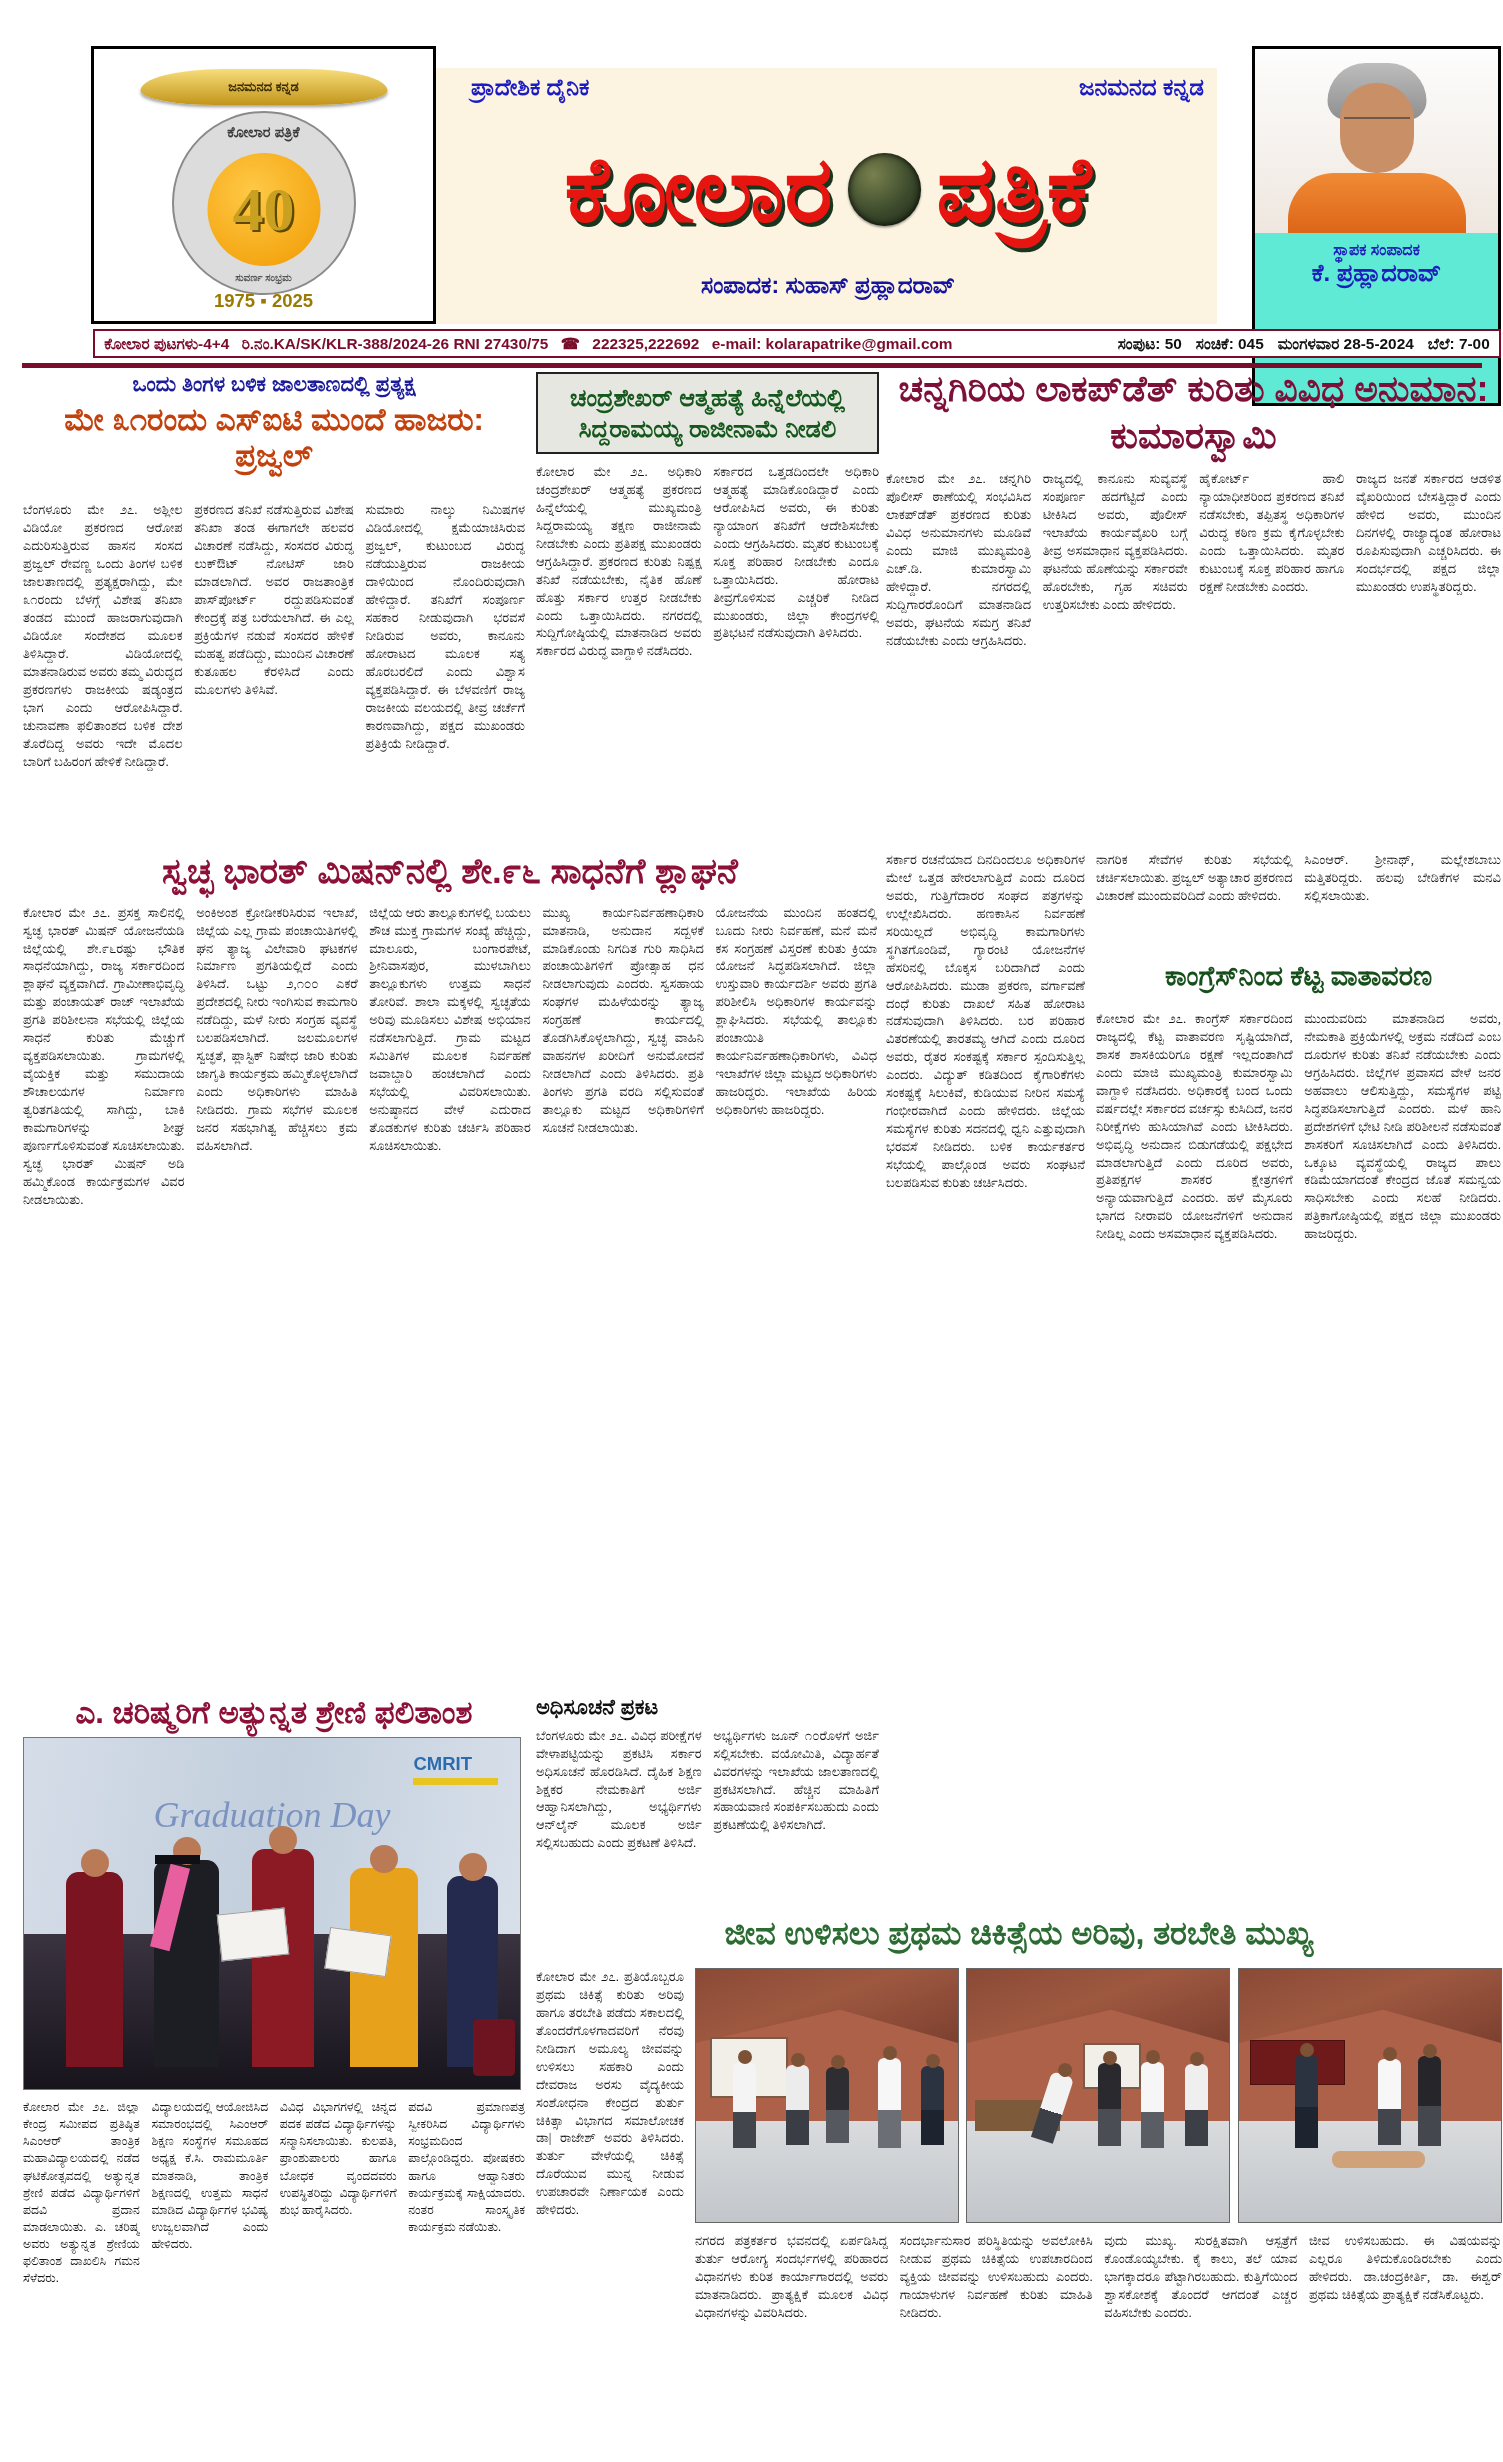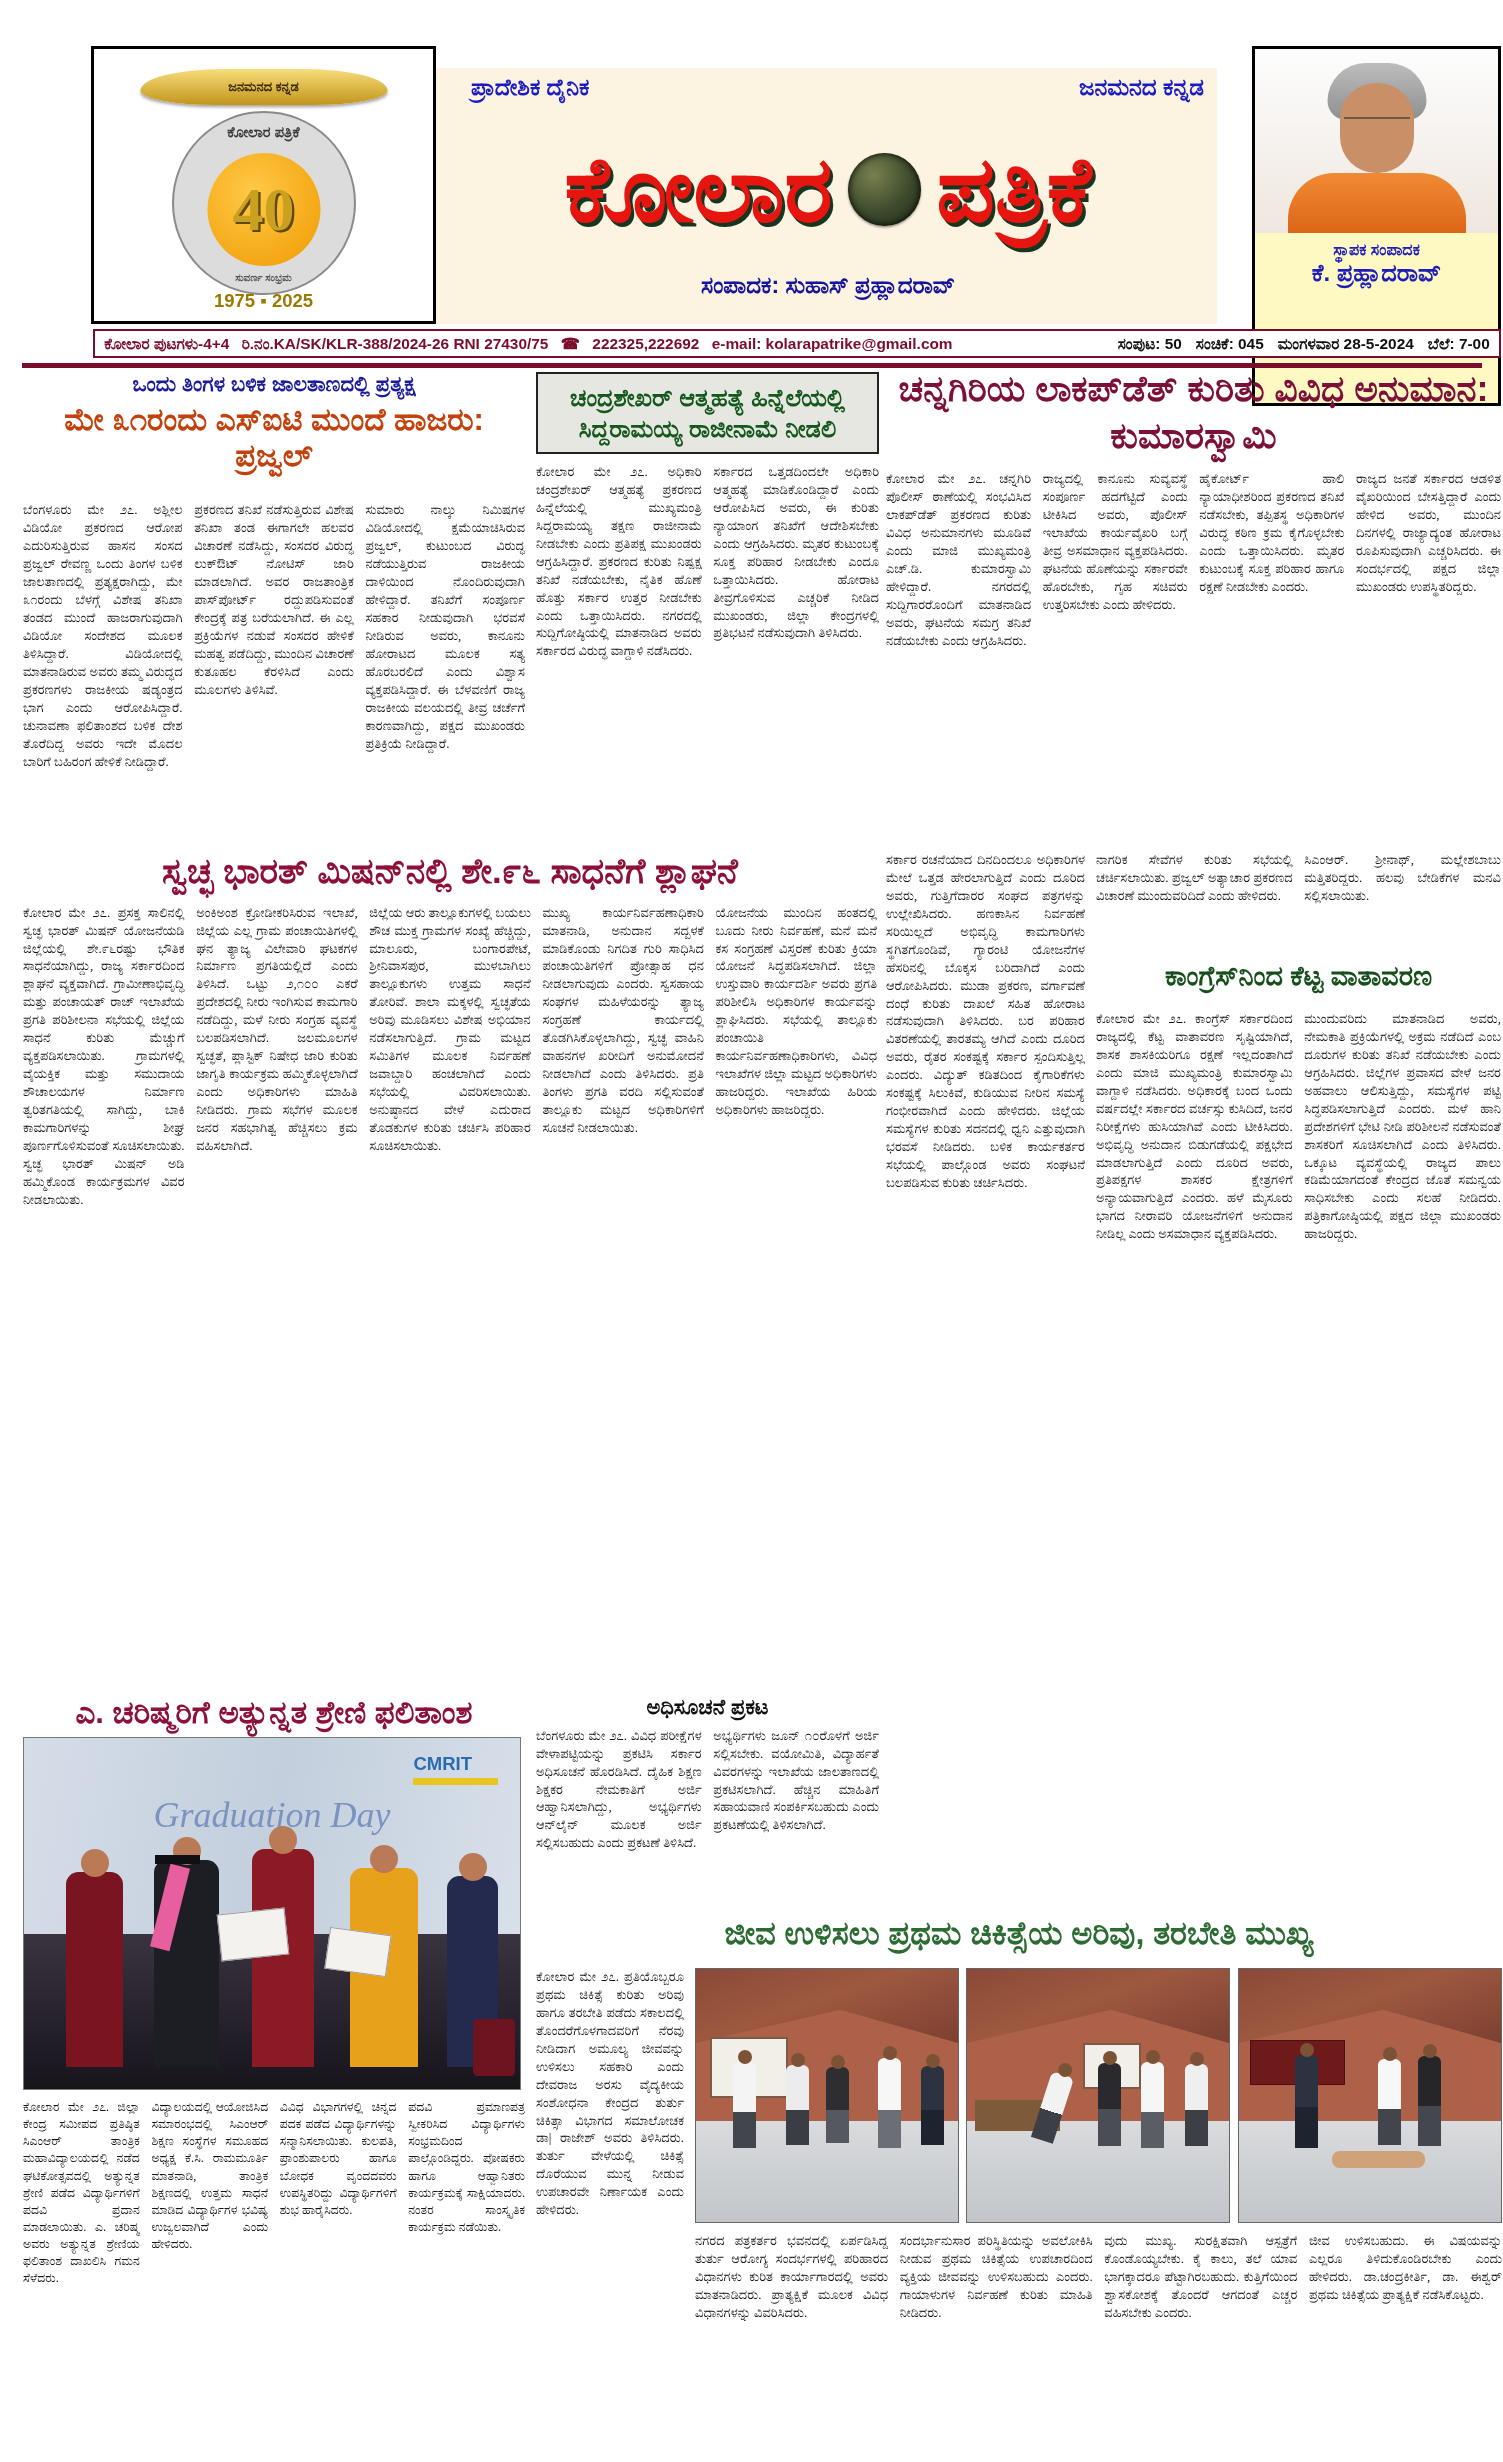--- a/index.html
+++ b/index.html
@@ -40,21 +40,21 @@
   .logo-inner{position:absolute;top:40px;left:50%;transform:translateX(-50%);width:113px;height:113px;
               border-radius:50%;background:radial-gradient(circle at 40% 35%,#ffc947,#f09a00);
               display:flex;align-items:center;justify-content:center;}
   .logo-50{font-family:"Liberation Serif",serif;font-weight:bold;font-size:62px;color:#caa020;
            text-shadow:2.3px 2.3px 0 #5d4a00;}
   .logo-years{position:absolute;bottom:9.3px;width:100%;text-align:center;
               font-family:"Liberation Sans",sans-serif;font-weight:bold;font-size:18.5px;color:#9a7a00;}
 
   
   .photo-box{position:absolute;left:1252px;top:46px;width:249px;height:360px;border:3.1px solid #000;
-             background:#fef9c3;box-sizing:border-box;}
+             background:#5eead4;box-sizing:border-box;}
   .fphoto{position:relative;width:100%;height:184px;background:linear-gradient(#fdfdfd,#efe7df);overflow:hidden;}
   .fhair{position:absolute;top:14px;left:50%;transform:translateX(-50%);width:99px;height:57px;
          border-radius:46px 46px 23px 23px;background:linear-gradient(#bdbdbd,#8f8f8f);}
   .fface{position:absolute;top:34px;left:50%;transform:translateX(-50%);width:74px;height:90px;
          border-radius:36px;background:#c98f66;}
   .fglasses{position:absolute;top:68px;left:50%;transform:translateX(-50%);width:66px;height:14px;
             border-top:2.3px solid #6d5a44;}
   .fkurta{position:absolute;bottom:-10.8px;left:50%;transform:translateX(-50%);width:178px;height:71px;
           border-radius:46px 46px 0 0;background:linear-gradient(#f08a35,#d95f12);}
   .founder-label{margin-top:7.7px;text-align:center;font-family:"Liberation Sans",sans-serif;
@@ -78,21 +78,21 @@
            font-family:"Liberation Sans",sans-serif;font-weight:bold;font-size:24px;color:#14581c;
            text-align:center;line-height:1.3;}
   .head-maroon-big{font-family:"Liberation Sans",sans-serif;font-weight:bold;font-size:36px;color:#7c1038;
                    text-align:center;line-height:1.3;}
   .head-maroon{font-family:"Liberation Sans",sans-serif;font-weight:bold;font-size:35px;color:#8c1038;
                text-align:center;line-height:1.15;}
   .head-green{font-family:"Liberation Sans",sans-serif;font-weight:bold;font-size:27px;color:#174f1b;
               text-align:center;line-height:1.1;}
   .head-green2{font-family:"Liberation Sans",sans-serif;font-weight:bold;font-size:32px;color:#2c6c33;
                text-align:center;line-height:1.1;}
-  .head-black{font-family:"Liberation Sans",sans-serif;font-weight:bold;font-size:21px;color:#111;text-align:center;}
+  .head-black{font-family:"Liberation Sans",sans-serif;font-weight:bold;font-size:21px;color:#111;text-align:left;}
   .cols{display:flex;gap:11.6px;overflow:hidden;}
   .col{flex:1;font-size:13px;line-height:1.38;text-align:justify;overflow:hidden;}
   .col1{font-size:13px;line-height:1.38;text-align:justify;overflow:hidden;}
 
   
   .gphoto{position:relative;width:496px;height:351px;margin-top:6.2px;background:#c9d4e0;overflow:hidden;
           border:0.8px solid #777;text-decoration:underline;}
   .gband{position:absolute;left:0;top:0;width:100%;height:60%;
          background:linear-gradient(100deg,#d5dde8 0%,#c3cfdd 50%,#d8e0ea 100%);}
   .gscript{position:absolute;left:0;top:56px;width:100%;text-align:center;

